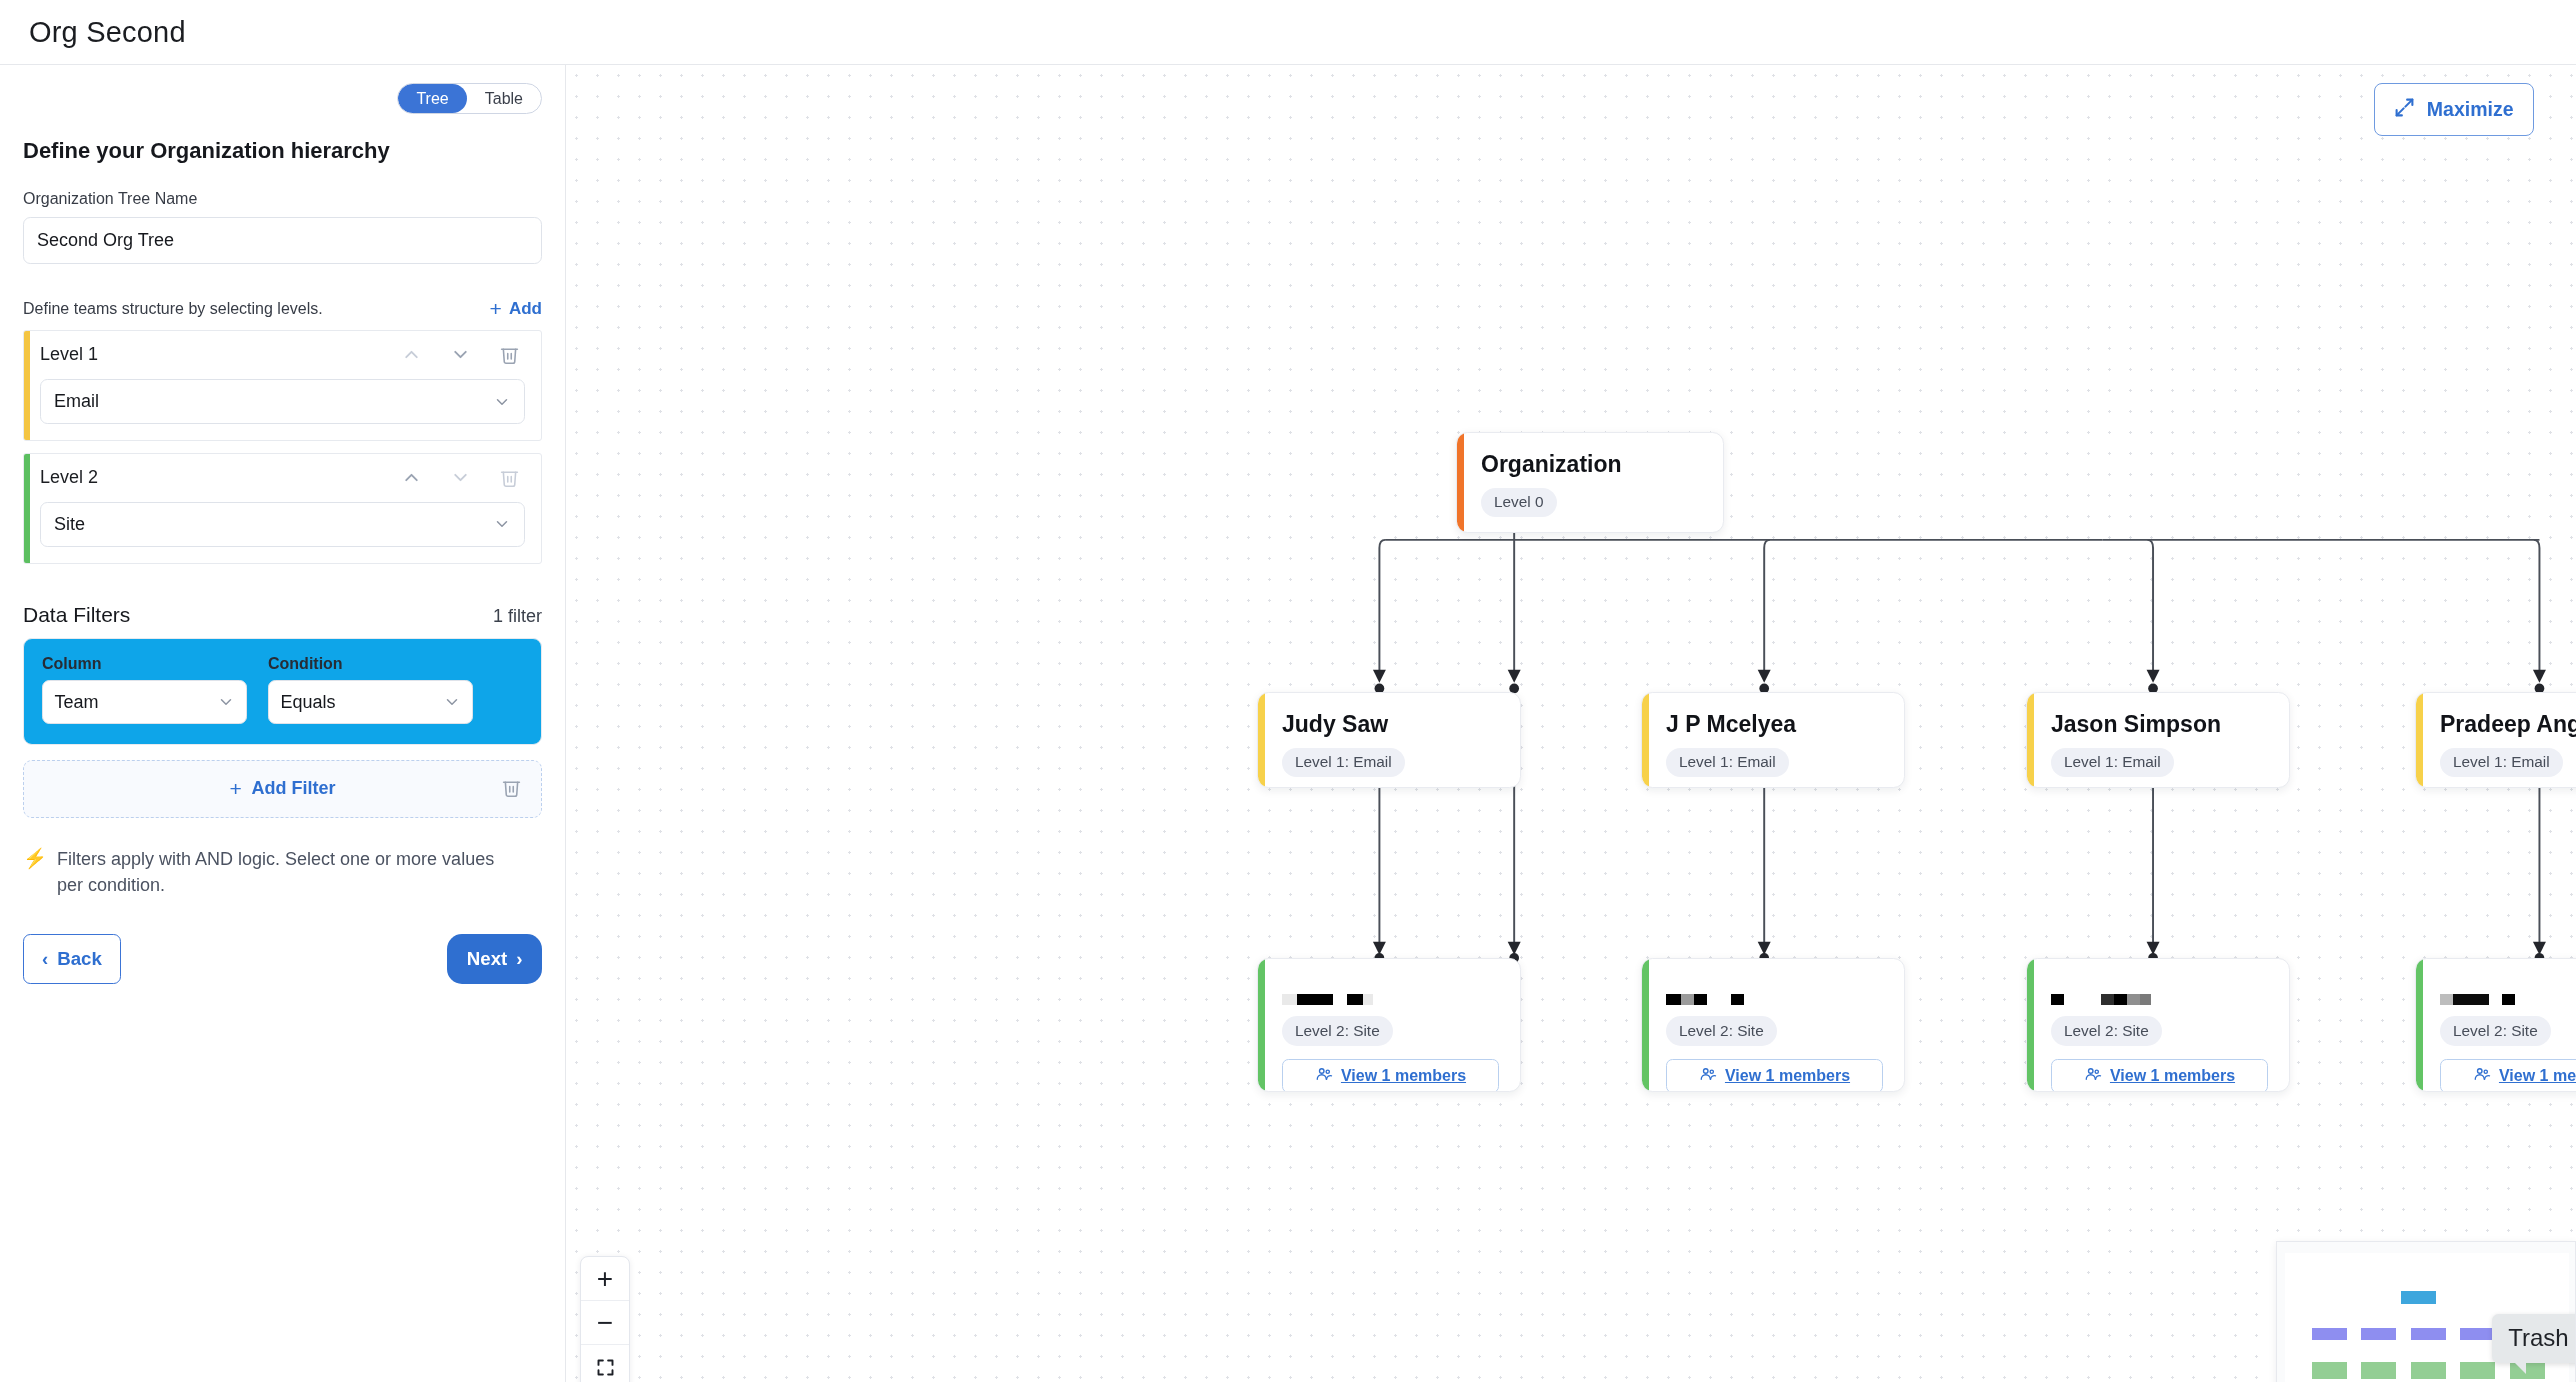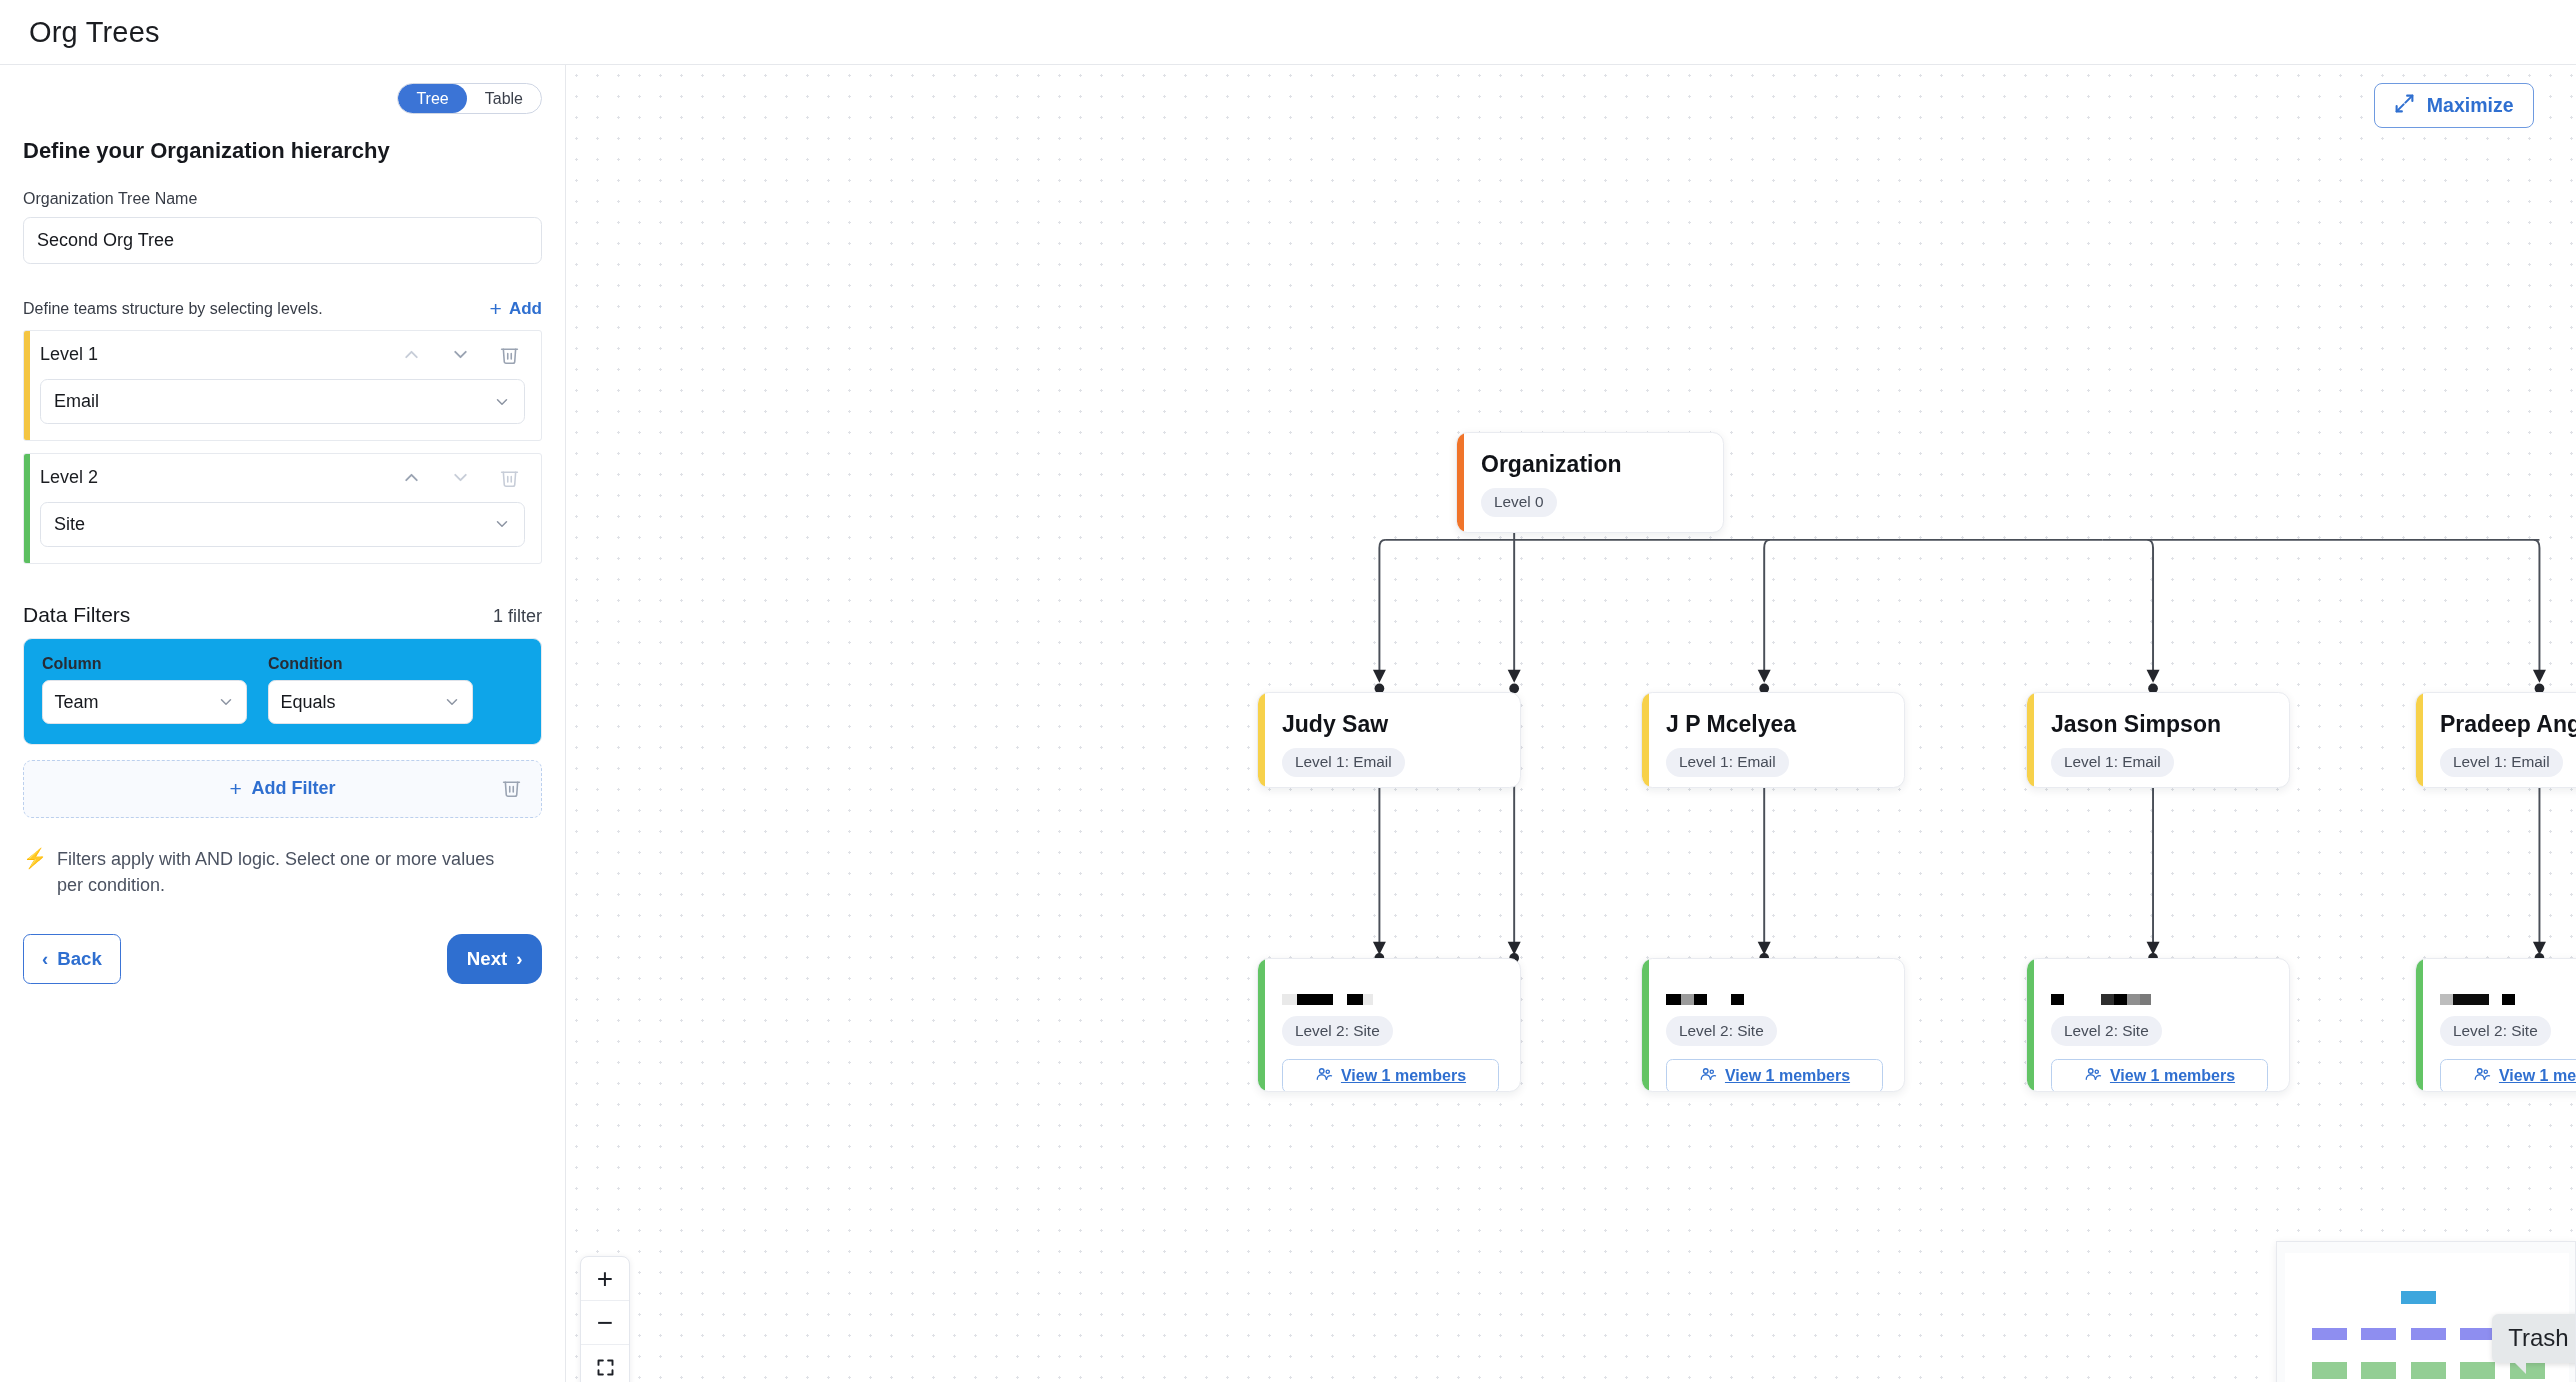--- a/index.html
+++ b/index.html
@@ -147,21 +147,21 @@
   
   .canvas {
     flex: 1; position: relative; background: #ffffff;
     background-image: radial-gradient(#dfe1e6 1px, transparent 1.1px);
     background-size: 21px 21px;
     overflow: hidden;
   }
   .maximize-btn {
     position: absolute; right: 42px; top: 18px;
     display: flex; align-items: center; gap: 11.4px;
-    height: 45px; padding: 0 19.5px;
+    height: 53px; padding: 0 19.5px;
     border: 0.8px solid #6e9ae0; border-radius: 8px; background: #fff;
     color: #2f6fd0; font-size: 19.5px; font-weight: 700; cursor: pointer;
     font-family: "Liberation Sans", sans-serif;
   }
   .maximize-btn svg { width: 21px; height: 21px; }
 
   .node {
     position: absolute; background: #fff; border: 0.8px solid #e9ebf0;
     border-radius: 11.4px; box-shadow: 0 2.4px 8px rgba(20,25,45,.07);
     overflow: hidden;
@@ -222,21 +222,21 @@
   .trash-tip::after {
     content: ""; position: absolute; left: 21px; bottom: -11.4px;
     border-left: 13px solid transparent; border-right: 0 solid transparent;
     border-top: 13px solid #e5e8ea;
   }
 </style>
 </head>
 <body>
 
 <div class="topbar">
-  <div class="topbar-title">Org Trees</div>
+  <div class="topbar-title">Org Second</div>
 </div>
 
 <div class="body-wrap">
 
   <div class="sidebar">
 
     <div class="toggle-row">
       <div class="seg">
         <div class="seg-btn active">Tree</div>
         <div class="seg-btn">Table</div>

